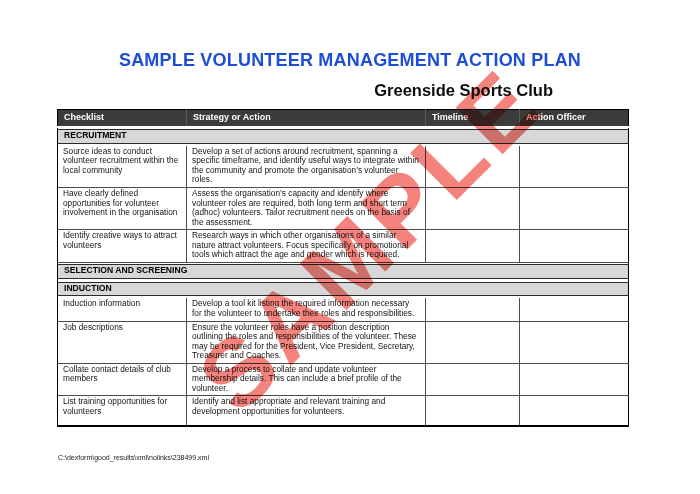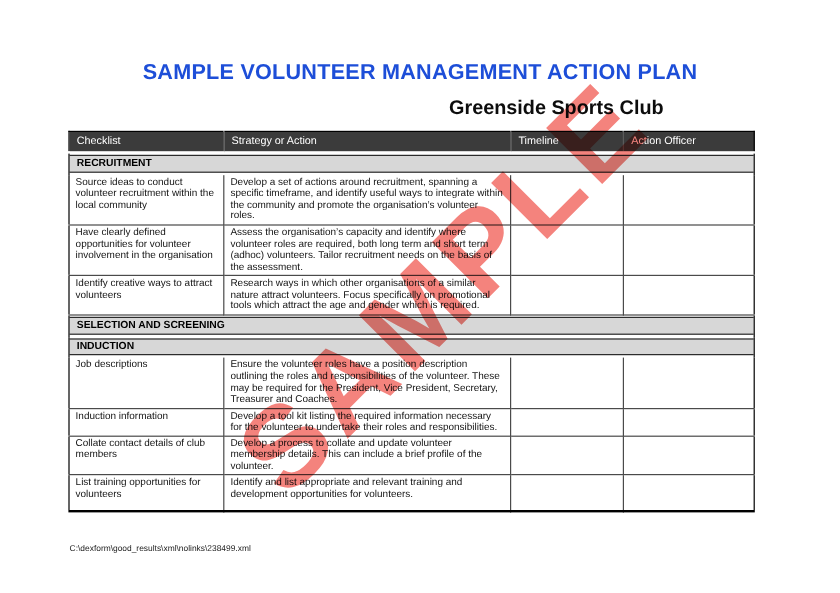--- a/index.html
+++ b/index.html
@@ -41,21 +41,21 @@
     font-size: 8.3px; line-height: 1.15;
   }
   #plan-table col.c0 { width: 129px; }
   #plan-table col.c1 { width: 239px; }
   #plan-table col.c2 { width: 94px;  }
   #plan-table col.c3 { width: 109px; }
 
   #plan-table thead th {
     background: var(--header-bg, #3b3b3b);
     color: var(--header-text, #ffffff);
-    font-size: 9px; font-weight: normal;
+    font-size: 9px; font-weight: bold;
     text-align: left;
     height: 13px;
     padding: 1px 6px 2px 6px;
     border-right: 1px solid #5a5a5a;
     border-bottom: 2px solid #ffffff;
     vertical-align: middle;
     margin-top: 24px;
   }
   #plan-table thead th:last-child { border-right: 0; }
 
@@ -156,28 +156,28 @@
           <td colspan="4">
             <div class="bar">SELECTION AND SCREENING</div>
           </td>
         </tr>
         <tr class="section-row">
           <td colspan="4">
             <div class="bar">INDUCTION</div>
           </td>
         </tr>
         <tr>
-          <td>Job descriptions</td>
-          <td>Ensure the volunteer roles have a position description outlining the roles and responsibilities of the volunteer.  These may be required for the President, Vice President, Secretary, Treasurer and Coaches.</td>
+          <td>Induction information</td>
+          <td>Develop a tool kit listing the required information necessary for the volunteer to undertake their roles and responsibilities.</td>
           <td></td>
           <td></td>
         </tr>
         <tr>
-          <td>Induction information</td>
-          <td>Develop a tool kit listing the required information necessary for the volunteer to undertake their roles and responsibilities.</td>
+          <td>Job descriptions</td>
+          <td>Ensure the volunteer roles have a position description outlining the roles and responsibilities of the volunteer.  These may be required for the President, Vice President, Secretary, Treasurer and Coaches.</td>
           <td></td>
           <td></td>
         </tr>
         <tr>
           <td>Collate contact details of club members</td>
           <td>Develop a process to collate and update volunteer membership details.  This can include a brief profile of the volunteer.</td>
           <td></td>
           <td></td>
         </tr>
         <tr>

